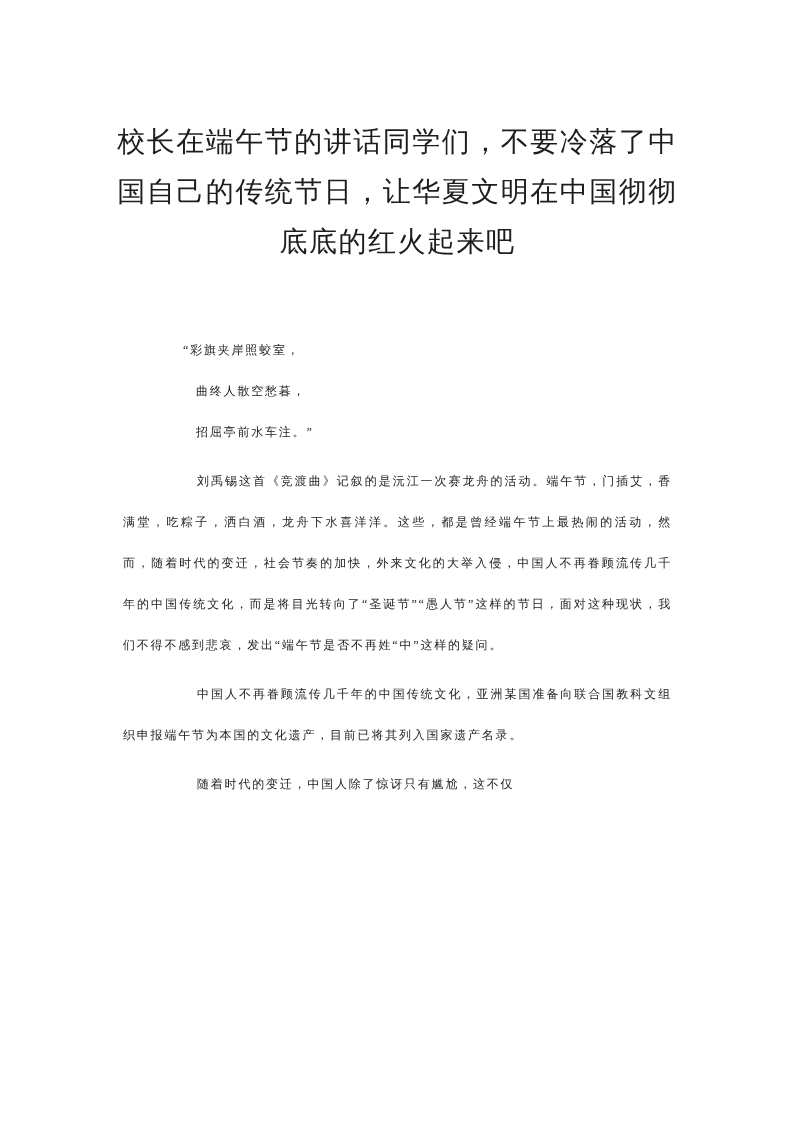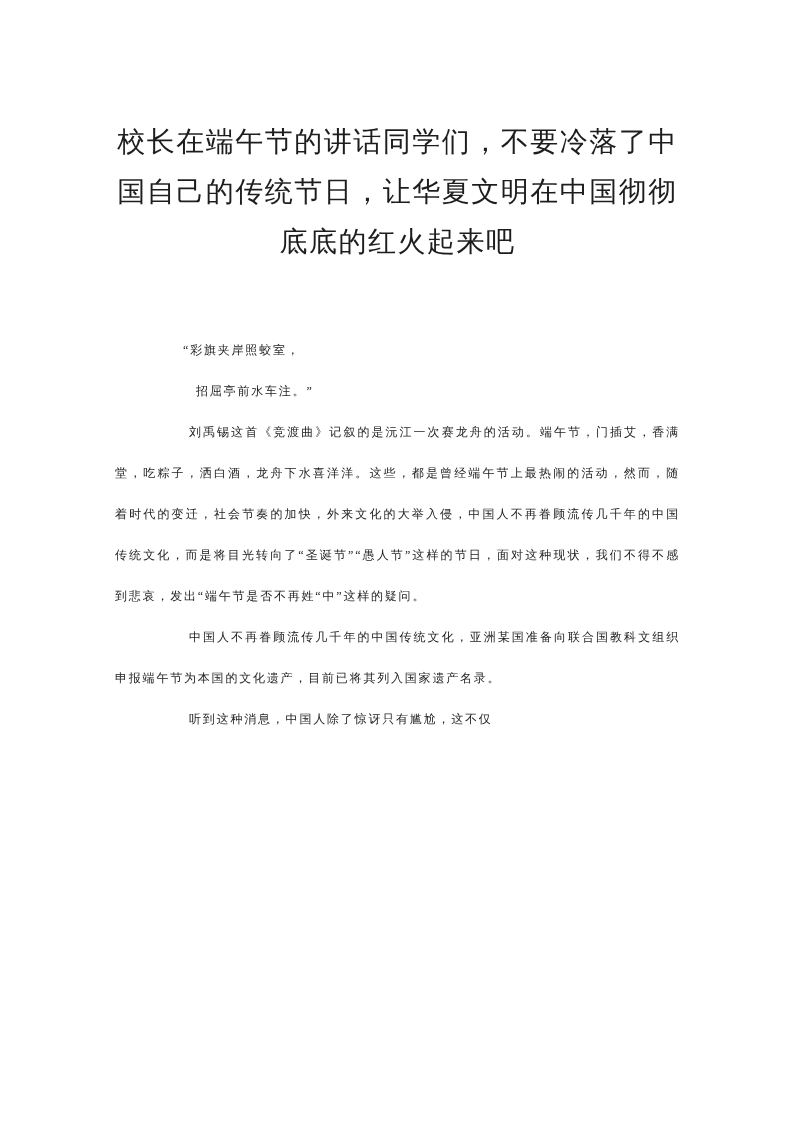--- a/index.html
+++ b/index.html
@@ -41,33 +41,34 @@
     margin: 0 0 0 0;
   }
   .poem-line {
     padding-left: 81px;
     white-space: nowrap;
   }
   .poem-line.first {
     padding-left: 68px;
   }
   .para {
-    margin: 0;
+    margin: 8px;
     text-indent: 74px;
   }
 </style>
 </head>
 <body>
 
 <div class="page">
   <h1 class="doc-title">校长在端午节的讲话同学们，不要冷落了中国自己的传统节日，让华夏文明在中国彻彻底底的红火起来吧</h1>
 
   <div class="doc-body">
     <div class="poem">
       <div class="poem-line first">“彩旗夹岸照蛟室，</div>
+      <div class="poem-line">曲终人散空愁暮，</div>
       <div class="poem-line">招屈亭前水车注。”</div>
     </div>
 
     <p class="para">刘禹锡这首《竞渡曲》记叙的是沅江一次赛龙舟的活动。端午节，门插艾，香满堂，吃粽子，洒白酒，龙舟下水喜洋洋。这些，都是曾经端午节上最热闹的活动，然而，随着时代的变迁，社会节奏的加快，外来文化的大举入侵，中国人不再眷顾流传几千年的中国传统文化，而是将目光转向了“圣诞节”“愚人节”这样的节日，面对这种现状，我们不得不感到悲哀，发出“端午节是否不再姓“中”这样的疑问。</p>
     <p class="para">中国人不再眷顾流传几千年的中国传统文化，亚洲某国准备向联合国教科文组织申报端午节为本国的文化遗产，目前已将其列入国家遗产名录。</p>
-    <p class="para">听到这种消息，中国人除了惊讶只有尴尬，这不仅</p>
+    <p class="para">随着时代的变迁，中国人除了惊讶只有尴尬，这不仅</p>
   </div>
 </div>
 
 </body></html>

